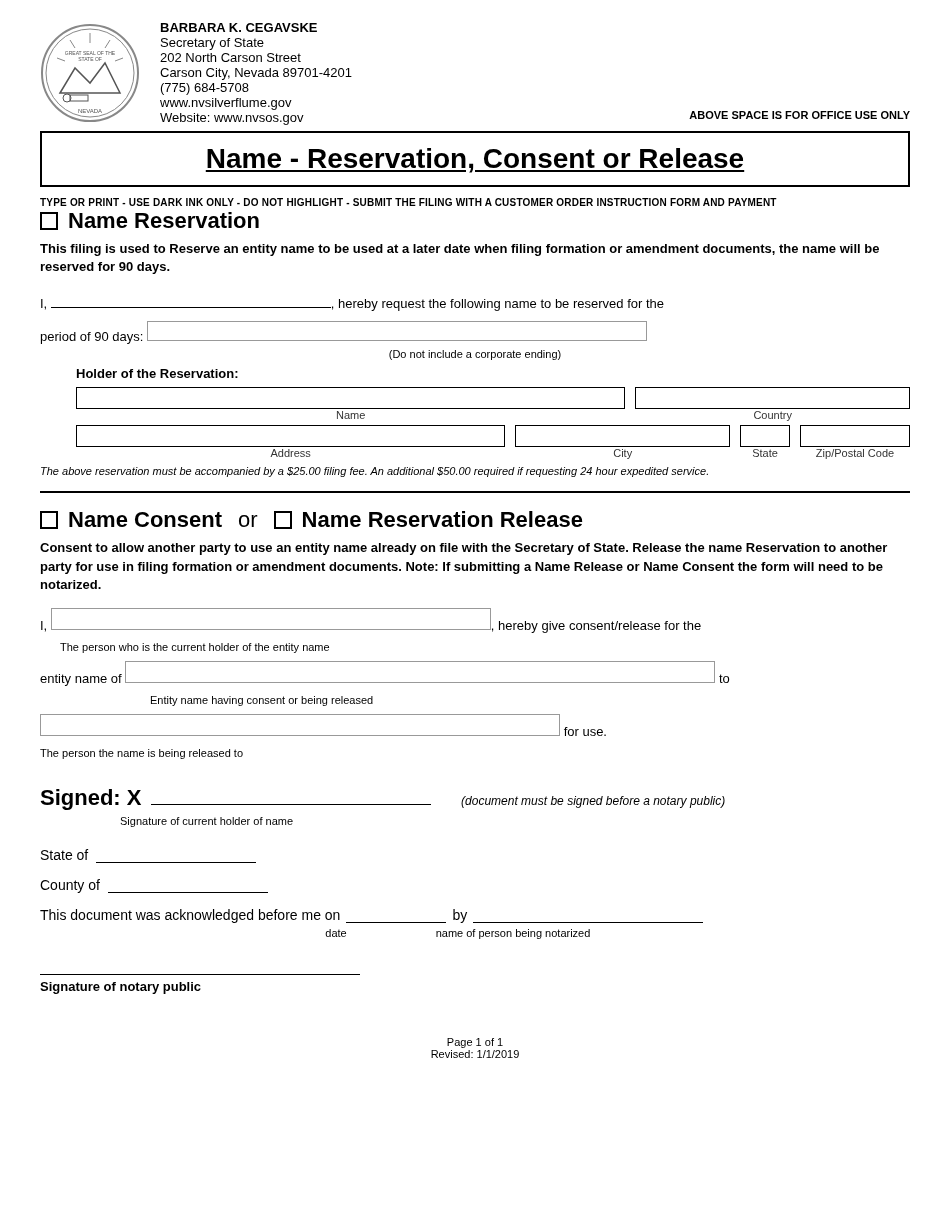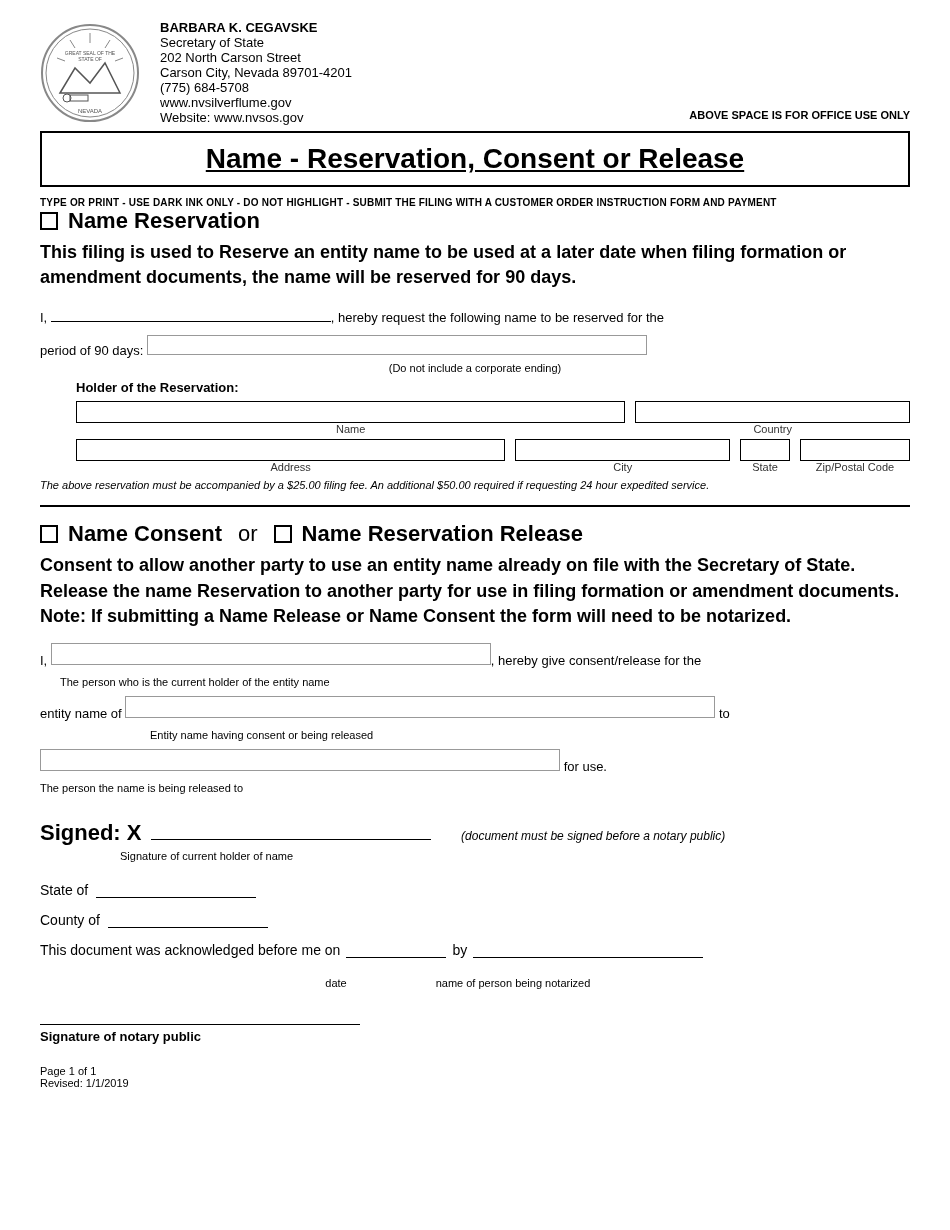--- a/index.html
+++ b/index.html
@@ -76,21 +76,21 @@
       display: inline-block;
       margin-right: 10px;
       flex-shrink: 0;
     }
     .section-title {
       font-size: 22px;
       font-weight: bold;
     }
 
     .section-desc {
-      font-size: 18px;
+      font-size: 13px;
       font-weight: bold;
       margin-bottom: 14px;
       line-height: 1.4;
     }
 
     
     .form-line {
       margin-bottom: 10px;
       display: flex;
       align-items: baseline;
@@ -214,21 +214,21 @@
       border-bottom: 1px solid #000;
       display: inline-block;
       width: 160px;
       height: 16px;
       vertical-align: bottom;
     }
 
     .acknowledge-line {
       display: flex;
       align-items: flex-start;
-      margin-bottom: 19px;
+      margin-bottom: 4px;
       font-size: 14px;
       flex-wrap: wrap;
     }
     .ack-date-field {
       border-bottom: 1px solid #000;
       display: inline-block;
       width: 100px;
       height: 16px;
       vertical-align: bottom;
       margin: 0 6px;
@@ -266,23 +266,23 @@
       width: 320px;
       height: 16px;
       margin-bottom: 4px;
     }
     .notary-sig-label {
       font-weight: bold;
       font-size: 13px;
     }
 
     .page-footer {
-      text-align: left;
-      font-size: 11px;
-      margin-top: 21px;
+      text-align: center;
+      font-size: 11px;
+      margin-top: 42px;
     }
   </style>
 </head>
 <body>
 
 <div class="header">
   <div class="seal">
     <svg viewBox="0 0 100 100" width="100" height="100">
       <circle cx="50" cy="50" r="48" fill="none" stroke="#888" stroke-width="2"></circle>
       <circle cx="50" cy="50" r="44" fill="none" stroke="#888" stroke-width="1"></circle>

